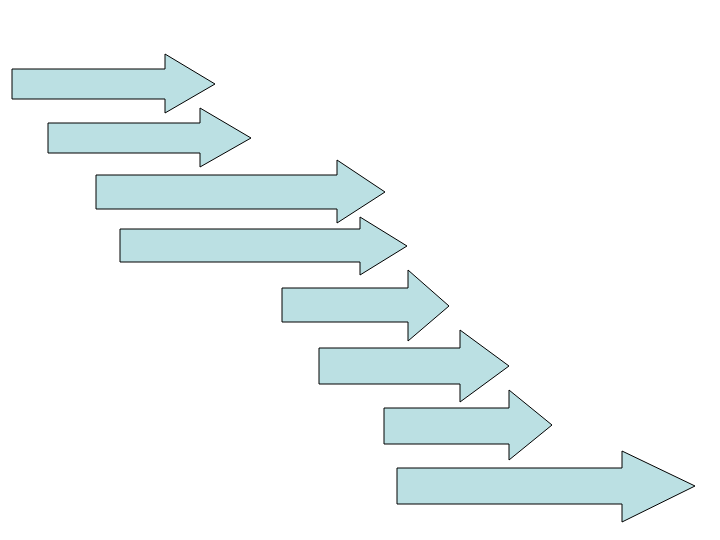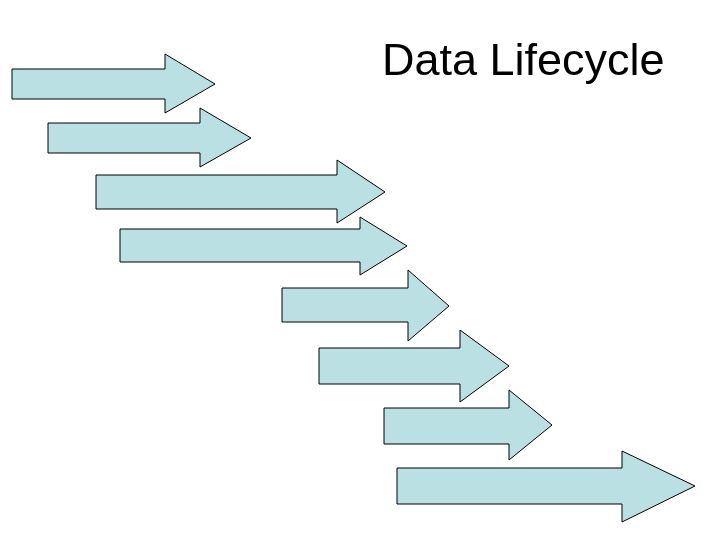--- a/index.html
+++ b/index.html
@@ -43,14 +43,13 @@
   <svg class="arrows-svg" viewBox="0 0 720 540" xmlns="http://www.w3.org/2000/svg">
       <polygon points="12,69 165,69 165,54 215,84 165,113 165,99 12,99" fill="#bbe0e3" stroke="#000000" stroke-width="1"></polygon>
       <polygon points="48,123 200,123 200,108 251,138 200,167 200,153 48,153" fill="#bbe0e3" stroke="#000000" stroke-width="1"></polygon>
       <polygon points="96,175 337,175 337,160 385,192 337,223 337,209 96,209" fill="#bbe0e3" stroke="#000000" stroke-width="1"></polygon>
       <polygon points="120,229 360,229 360,217 407,246 360,275 360,262 120,262" fill="#bbe0e3" stroke="#000000" stroke-width="1"></polygon>
       <polygon points="282,288 408,288 408,270 449,306 408,341 408,322 282,322" fill="#bbe0e3" stroke="#000000" stroke-width="1"></polygon>
       <polygon points="319,348 460,348 460,330 509,366 460,402 460,384 319,384" fill="#bbe0e3" stroke="#000000" stroke-width="1"></polygon>
       <polygon points="384,408 509,408 509,390 552,425 509,460 509,444 384,444" fill="#bbe0e3" stroke="#000000" stroke-width="1"></polygon>
       <polygon points="397,468 622,468 622,451 695,486 622,522 622,504 397,504" fill="#bbe0e3" stroke="#000000" stroke-width="1"></polygon>
     </svg>
-  <div class="slide-title">Data Lifecycle</div>
 </div>
 
 </body></html>

